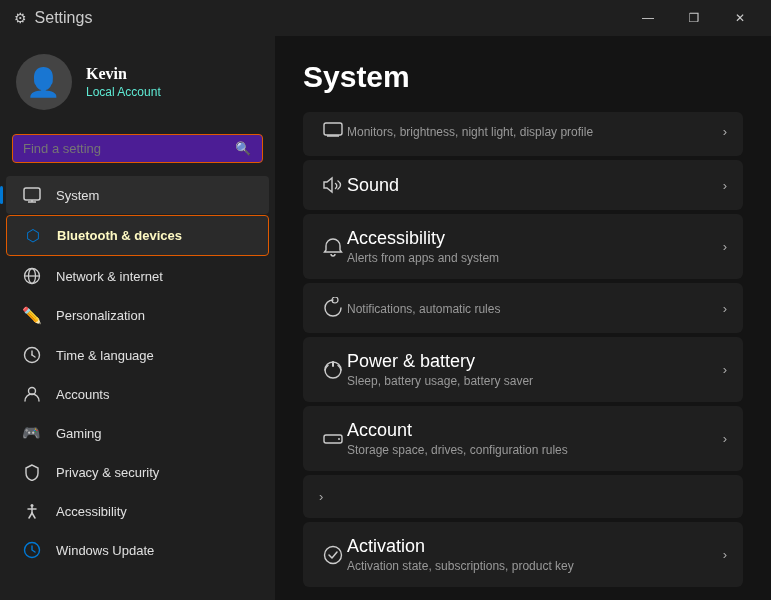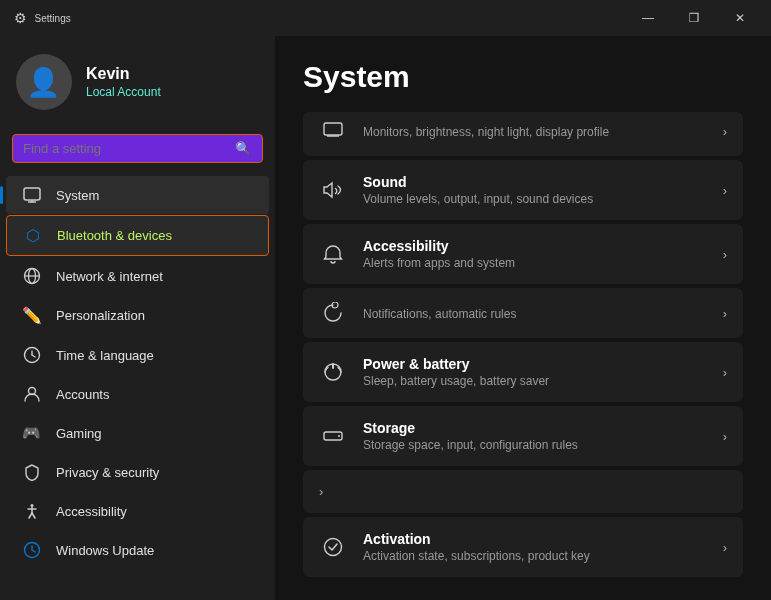--- a/index.html
+++ b/index.html
@@ -26,21 +26,21 @@
     .titlebar-left {
       display: flex;
       align-items: center;
       gap: 8px;
     }
     .titlebar-icon {
       font-size: 14px;
       color: #ccc;
     }
     .titlebar-title {
-      font-size: 10px;
+      font-size: 16px;
       color: #ccc;
     }
     .titlebar-controls {
       display: flex;
       gap: 0;
     }
     .titlebar-btn {
       width: 46px;
       height: 36px;
       display: flex;
@@ -91,35 +91,36 @@
       flex-shrink: 0;
     }
     .avatar-icon {
       font-size: 28px;
       color: #ccc;
     }
     .user-info-name {
       font-size: 16px;
       font-weight: 600;
       color: #fff;
+      font-family: Liberation Serif, serif;
     }
     .user-info-type {
       font-size: 12px;
       color: #5eead4;
       margin-top: 2px;
     }
 
     
     .search-container {
       padding: 8px 12px 12px 12px;
     }
     .search-box {
       display: flex;
       align-items: center;
-      background: #6d28d9;
+      background: #4c1d95;
       border: 1.5px solid #e05a00;
       border-radius: 4px;
       padding: 6px 10px;
       gap: 8px;
     }
     .search-input {
       background: transparent;
       border: none;
       outline: none;
       color: #aaa;
@@ -167,22 +168,22 @@
       align-items: center;
       justify-content: center;
       font-size: 16px;
       flex-shrink: 0;
     }
     .nav-item-label {
       font-size: 13px;
       color: #e0e0e0;
     }
     .nav-item.bluetooth-selected .nav-item-label {
-      color: #bef264;
-      font-weight: 400;
+      color: #fef9c3;
+      font-weight: 700;
     }
 
     
     .content {
       flex: 1;
       background: #141414;
       overflow-y: auto;
       padding: 24px 28px;
     }
     .content::-webkit-scrollbar { width: 6px; }
@@ -201,35 +202,34 @@
       justify-content: space-between;
       padding: 14px 16px;
       background: #1f1f1f;
       border-radius: 6px;
       margin-bottom: 4px;
       cursor: pointer;
     }
     .settings-item-left {
       display: flex;
       align-items: center;
-      gap: 16px;
     }
     .settings-item-icon {
       width: 28px;
       display: flex;
       align-items: center;
       justify-content: center;
       font-size: 18px;
       color: #ccc;
       flex-shrink: 0;
     }
     .settings-item-text {}
     .settings-item-title {
-      font-size: 14px;
-      font-weight: 700;
+      font-size: 18px;
+      font-weight: 400;
       color: #fff;
     }
     .settings-item-desc {
       font-size: 12px;
       color: #999;
       margin-top: 2px;
     }
     .chevron {
       color: #aaa;
       font-size: 13px;
@@ -402,21 +402,20 @@
       <div class="settings-item-left">
         <span class="settings-item-icon">
           <svg width="22" height="22" viewBox="0 0 22 22" fill="none">
             <path d="M5 8H2v6h3l5 4V4L5 8z" stroke="#ccc" stroke-width="1.4" fill="none"></path>
             <path d="M16 7c1.5 1 2.5 2.5 2.5 4s-1 3-2.5 4" stroke="#ccc" stroke-width="1.4" stroke-linecap="round" fill="none"></path>
             <path d="M13.5 9.5c.8.6 1.3 1.4 1.3 2.5s-.5 1.9-1.3 2.5" stroke="#ccc" stroke-width="1.4" stroke-linecap="round" fill="none"></path>
           </svg>
         </span>
         <div class="settings-item-text">
           <div class="settings-item-title">Sound</div>
-          <div class="settings-item-desc">Volume levels, output, input, sound devices</div>
         </div>
       </div>
       <span class="chevron">›</span>
     </div>
 
     <div class="settings-item">
       <div class="settings-item-left">
         <span class="settings-item-icon">
           <svg width="22" height="22" viewBox="0 0 22 22" fill="none">
             <path d="M11 3a7 7 0 0 0-7 7v4l-1.5 2H19.5L18 14v-4a7 7 0 0 0-7-7z" stroke="#ccc" stroke-width="1.4" fill="none"></path>
@@ -466,22 +465,22 @@
 
     <div class="settings-item">
       <div class="settings-item-left">
         <span class="settings-item-icon">
           <svg width="22" height="22" viewBox="0 0 22 22" fill="none">
             <rect x="2" y="7" width="18" height="8" rx="2" stroke="#ccc" stroke-width="1.4" fill="none"></rect>
             <circle cx="17" cy="11" r="1" fill="#ccc"></circle>
           </svg>
         </span>
         <div class="settings-item-text">
-          <div class="settings-item-title">Storage</div>
-          <div class="settings-item-desc">Storage space, input, configuration rules</div>
+          <div class="settings-item-title">Account</div>
+          <div class="settings-item-desc">Storage space, drives, configuration rules</div>
         </div>
       </div>
       <span class="chevron">›</span>
     </div>
 
     <div class="settings-item">
       <span class="chevron">›</span>
     </div>
 
     <div class="settings-item">

